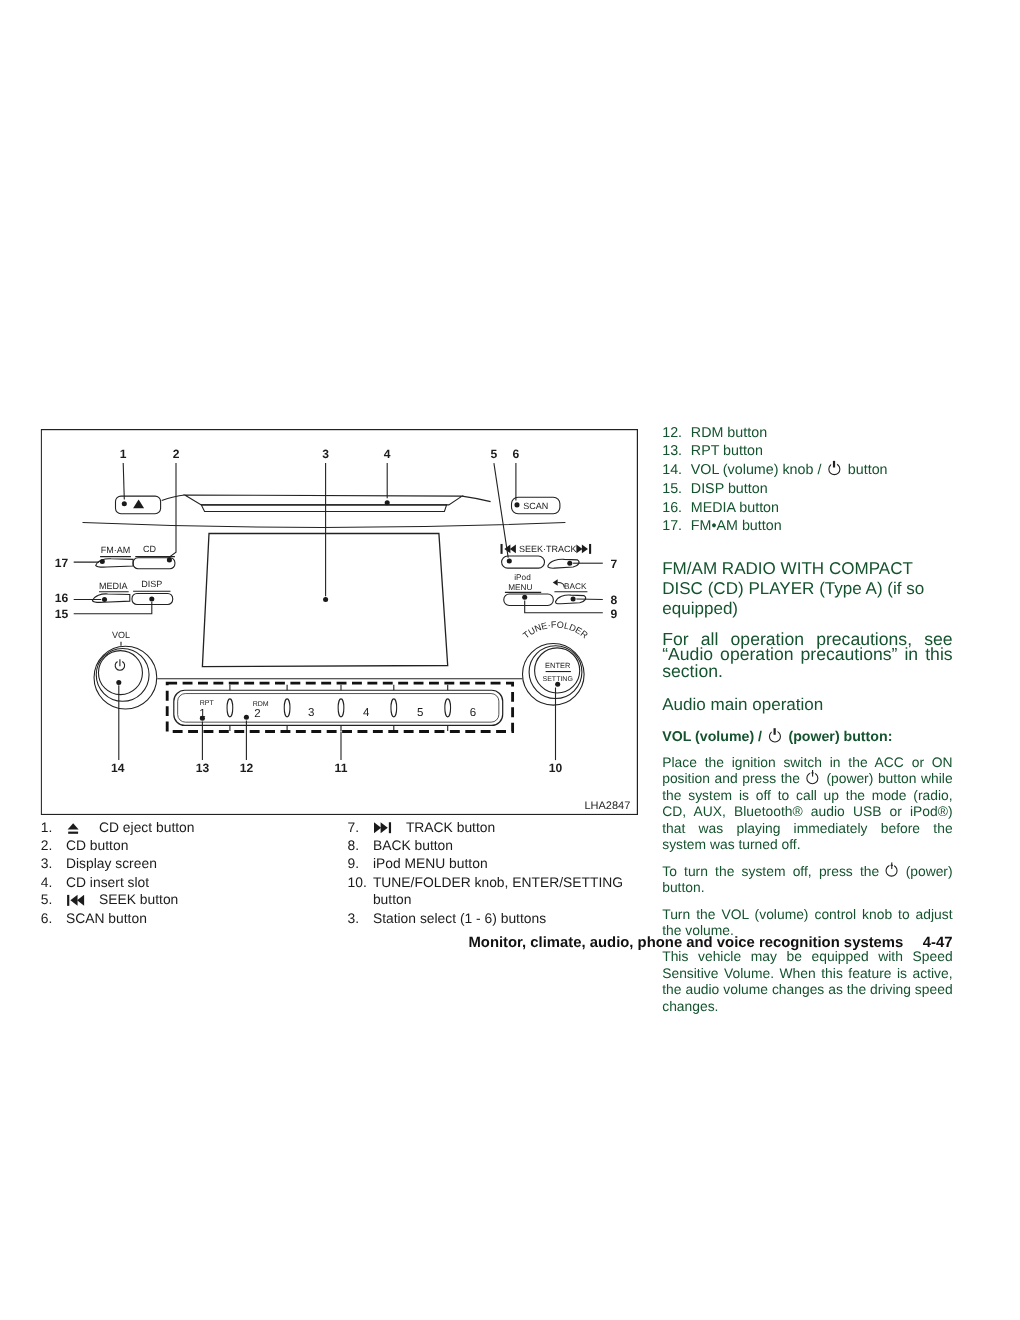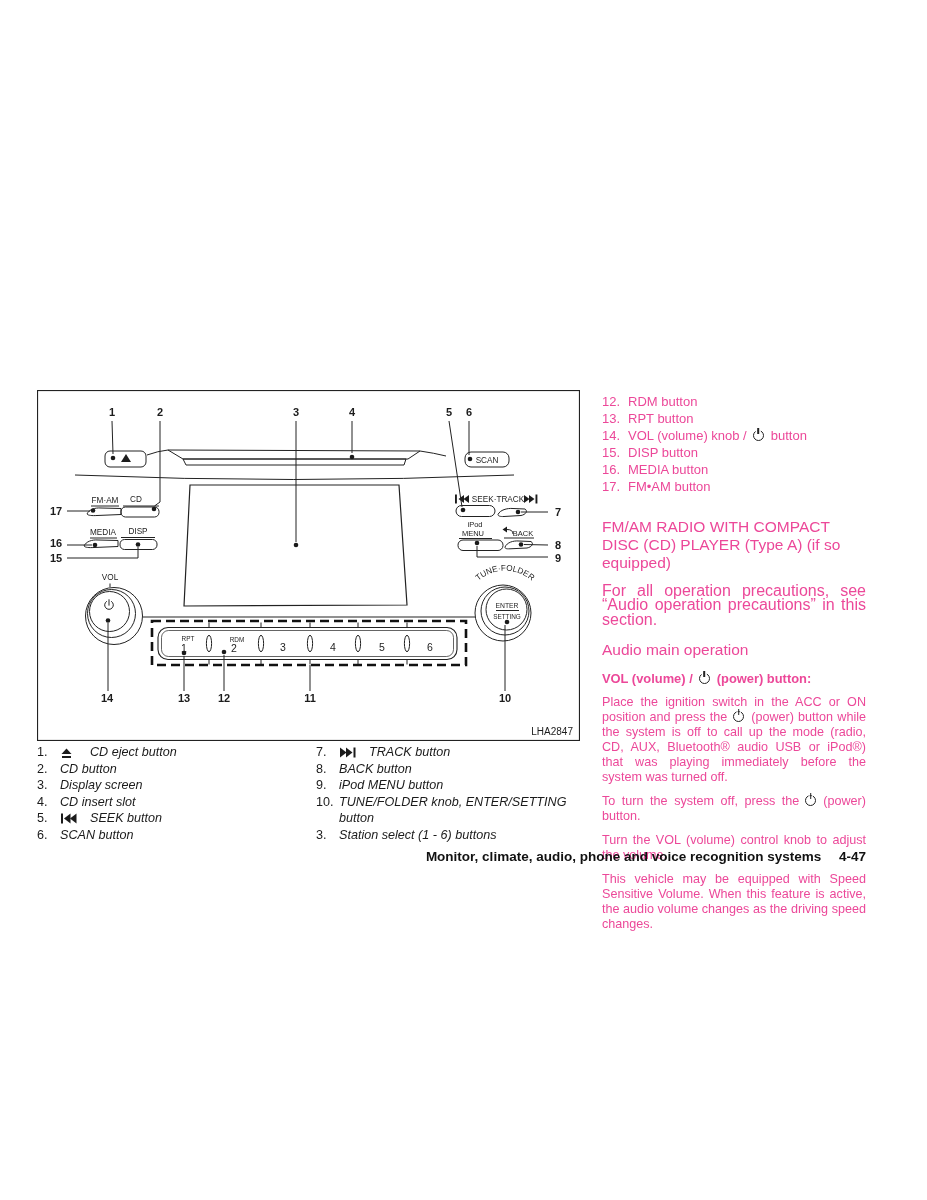--- a/index.html
+++ b/index.html
@@ -17,23 +17,23 @@
   .stnum{font-size:10.5px;}
   .figid{font-size:10px;fill:#3d3d3d;}
   
   .legend{position:absolute;font-size:12.6px;line-height:16.6px;color:#1b1b1b;}
   .legend-left{left:37px;top:744px;width:272px;}
   .legend-mid{left:316px;top:744px;width:268px;}
   .leg-row{display:flex;align-items:flex-start;}
   .leg-num{flex:0 0 23px;}
   .leg-icon{flex:0 0 30px;padding-top:3px;}
   .leg-icon svg{display:block;fill:#1b1b1b;}
-  .leg-text{flex:1;font-style:italic;}
-  
-  .sidebar{position:absolute;left:602px;top:394px;width:264px;color:#ec4899;}
+  .leg-text{flex:1;}
+  
+  .sidebar{position:absolute;left:602px;top:385px;width:264px;color:#14532d;}
   .ctrl-row{display:flex;font-size:13px;line-height:16.9px;}
   .ctrl-num{flex:0 0 26px;}
   .sb-heading{font-size:15.5px;line-height:17.6px;margin-top:23px;}
   .sb-intro{font-size:16px;line-height:14.2px;margin-top:13px;text-align:justify;}
   .sb-sub{font-size:15.5px;margin-top:14px;}
   .sb-bold{font-size:12.9px;font-weight:bold;margin-top:12px;}
   .sb-para{font-size:12.6px;line-height:15px;margin-top:9px;text-align:justify;}
   
   .pwr{display:inline-block;width:9px;height:9px;border:1.3px solid #222;border-radius:50%;
        position:relative;margin:0 7px -1px 6px;}

